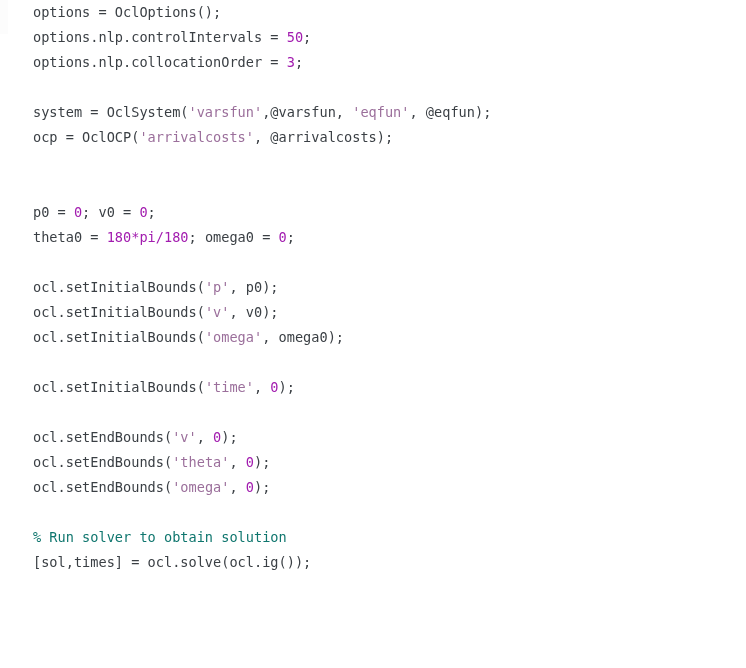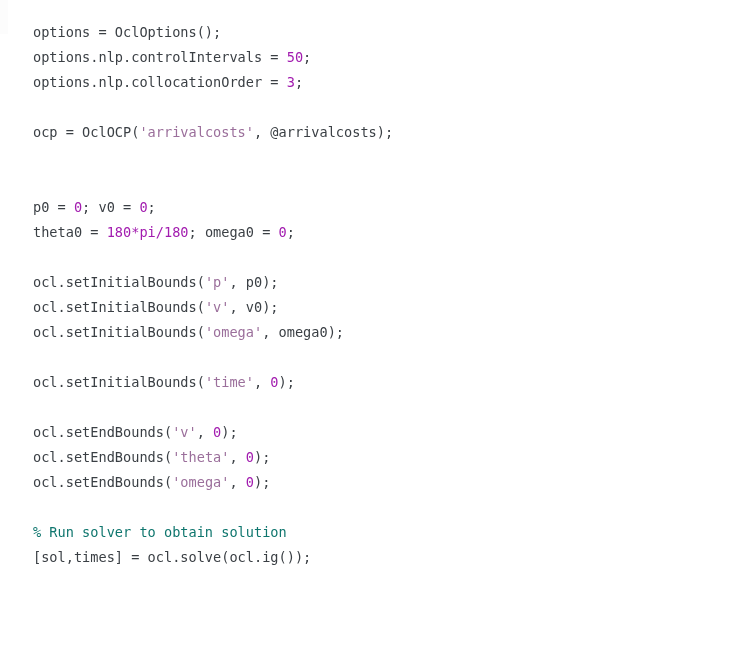--- a/index.html
+++ b/index.html
@@ -32,21 +32,20 @@
     width: 8px;
     height: 34px;
     background: #fcfcfc;
   }
 
   .code-lines {
     position: absolute;
     left: 33px;
     top: 0;
     right: 0;
-    margin-top: 20px;
   }
 
   .code-line {
     height: 25px;
     line-height: 25px;
     font-size: 13.6px;
     letter-spacing: 0px;
     white-space: pre;
     color: #3a3f44;
     font-family: "DejaVu Sans Mono", "Liberation Mono", monospace;
@@ -67,20 +66,21 @@
 
 <div id="code-listing">
 
   <div id="gutter-strip"></div>
 
   <div class="code-lines" id="code-lines">
       <div class="code-line"><span class="tok-plain">options = OclOptions();</span></div>
       <div class="code-line"><span class="tok-plain">options.nlp.controlIntervals = </span><span class="tok-num">50</span><span class="tok-plain">;</span></div>
       <div class="code-line"><span class="tok-plain">options.nlp.collocationOrder = </span><span class="tok-num">3</span><span class="tok-plain">;</span></div>
       <div class="code-line blank">&nbsp;</div>
+      <div class="code-line"><span class="tok-plain">system = OclSystem(</span><span class="tok-str">'varsfun'</span><span class="tok-plain">,@varsfun, </span><span class="tok-str">'eqfun'</span><span class="tok-plain">, @eqfun);</span></div>
       <div class="code-line"><span class="tok-plain">ocp = OclOCP(</span><span class="tok-str">'arrivalcosts'</span><span class="tok-plain">, @arrivalcosts);</span></div>
       <div class="code-line blank">&nbsp;</div>
       <div class="code-line blank">&nbsp;</div>
       <div class="code-line"><span class="tok-plain">p0 = </span><span class="tok-num">0</span><span class="tok-plain">; v0 = </span><span class="tok-num">0</span><span class="tok-plain">;</span></div>
       <div class="code-line"><span class="tok-plain">theta0 = </span><span class="tok-num">180*pi/180</span><span class="tok-plain">; omega0 = </span><span class="tok-num">0</span><span class="tok-plain">;</span></div>
       <div class="code-line blank">&nbsp;</div>
       <div class="code-line"><span class="tok-plain">ocl.setInitialBounds(</span><span class="tok-str">'p'</span><span class="tok-plain">, p0);</span></div>
       <div class="code-line"><span class="tok-plain">ocl.setInitialBounds(</span><span class="tok-str">'v'</span><span class="tok-plain">, v0);</span></div>
       <div class="code-line"><span class="tok-plain">ocl.setInitialBounds(</span><span class="tok-str">'omega'</span><span class="tok-plain">, omega0);</span></div>
       <div class="code-line blank">&nbsp;</div>

